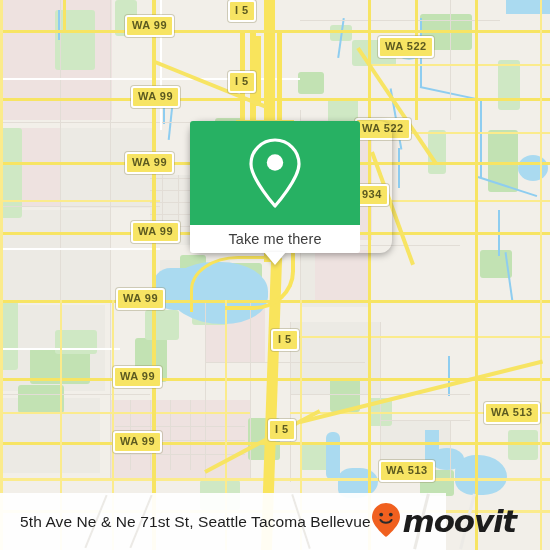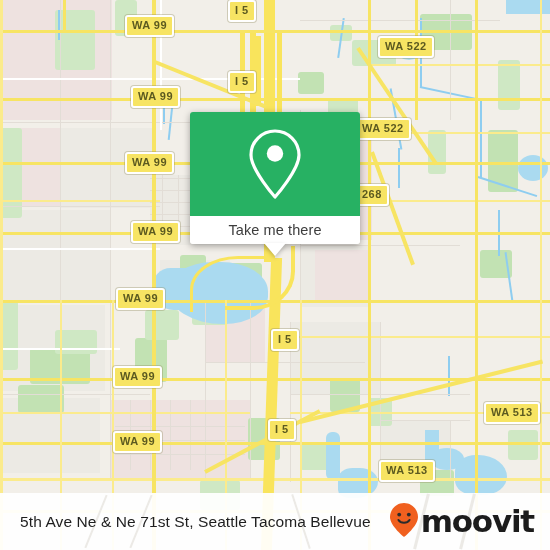--- a/index.html
+++ b/index.html
@@ -62,23 +62,23 @@
     line-height:15px;
     padding:1px 5px 2px 5px;
     white-space:nowrap;
     box-shadow:0 0 0 1px rgba(140,135,90,0.35);
     font-family:"Liberation Sans", sans-serif;
   }
 
   
   #card {
     position:absolute;
-    left:190px; top:112px;
-    width:170px; height:132px;
-    border-radius:3px;
+    left:190px; top:121px;
+    width:202px; height:132px;
+    border-radius:12px;
     box-shadow:0 2px 7px rgba(0,0,0,0.34);
     overflow:visible;
     z-index:40;
   }
   #card-head {
     position:absolute; left:0; top:0;
     width:170px; height:104px;
     background:#27b163;
     border-radius:3px 3px 0 0;
     display:flex; align-items:center; justify-content:center;
@@ -120,34 +120,33 @@
   #attrib span {
     font-size:13.5px;
     color:#1f1f1f;
     white-space:nowrap;
   }
 
   
   #footer {
     position:absolute;
     left:0; top:493px;
-    width:550px; height:57px;
+    width:446px; height:57px;
     background:rgba(255,255,255,0.93);
     display:flex; align-items:center;
-    justify-content:space-between;
     padding:0 16px 0 20px;
     z-index:60;
   }
   #footer-title {
     font-size:15.5px;
     color:#1e1e1e;
     letter-spacing:0.1px;
     white-space:nowrap;
   }
-  #brand { display:flex; align-items:center; gap:2px; }
+  #brand { display:flex; align-items:center; gap:2px;font-style:italic; }
   #brand-word {
     font-size:31px;
     font-weight:bold;
     color:#1c1c1c;
     letter-spacing:-1.2px;
     line-height:31px;
     font-family:"DejaVu Sans", sans-serif;
   }
   
   .fline { position:absolute; background:#eceae6; z-index:1; }
@@ -325,21 +324,21 @@
     <div class="hwy" style="left:155px;top:60px;width:120px;height:4px;transform:rotate(22deg);transform-origin:left center;"></div>
 
     <div id="shields">
         <div class="shield" style="left: 228px; top: 0px;">I 5</div>
         <div class="shield" style="left: 125px; top: 15px;">WA 99</div>
         <div class="shield" style="left: 378px; top: 36px;">WA 522</div>
         <div class="shield" style="left: 228px; top: 71px;">I 5</div>
         <div class="shield" style="left: 131px; top: 86px;">WA 99</div>
         <div class="shield" style="left: 355px; top: 118px;">WA 522</div>
         <div class="shield" style="left: 125px; top: 152px;">WA 99</div>
-        <div class="shield" style="left: 355px; top: 184px;">268</div>
+        <div class="shield" style="left: 355px; top: 184px;">934</div>
         <div class="shield" style="left: 131px; top: 221px;">WA 99</div>
         <div class="shield" style="left: 116px; top: 288px;">WA 99</div>
         <div class="shield" style="left: 271px; top: 329px;">I 5</div>
         <div class="shield" style="left: 113px; top: 366px;">WA 99</div>
         <div class="shield" style="left: 484px; top: 402px;">WA 513</div>
         <div class="shield" style="left: 268px; top: 419px;">I 5</div>
         <div class="shield" style="left: 113px; top: 431px;">WA 99</div>
         <div class="shield" style="left: 379px; top: 460px;">WA 513</div>
       </div>
 

